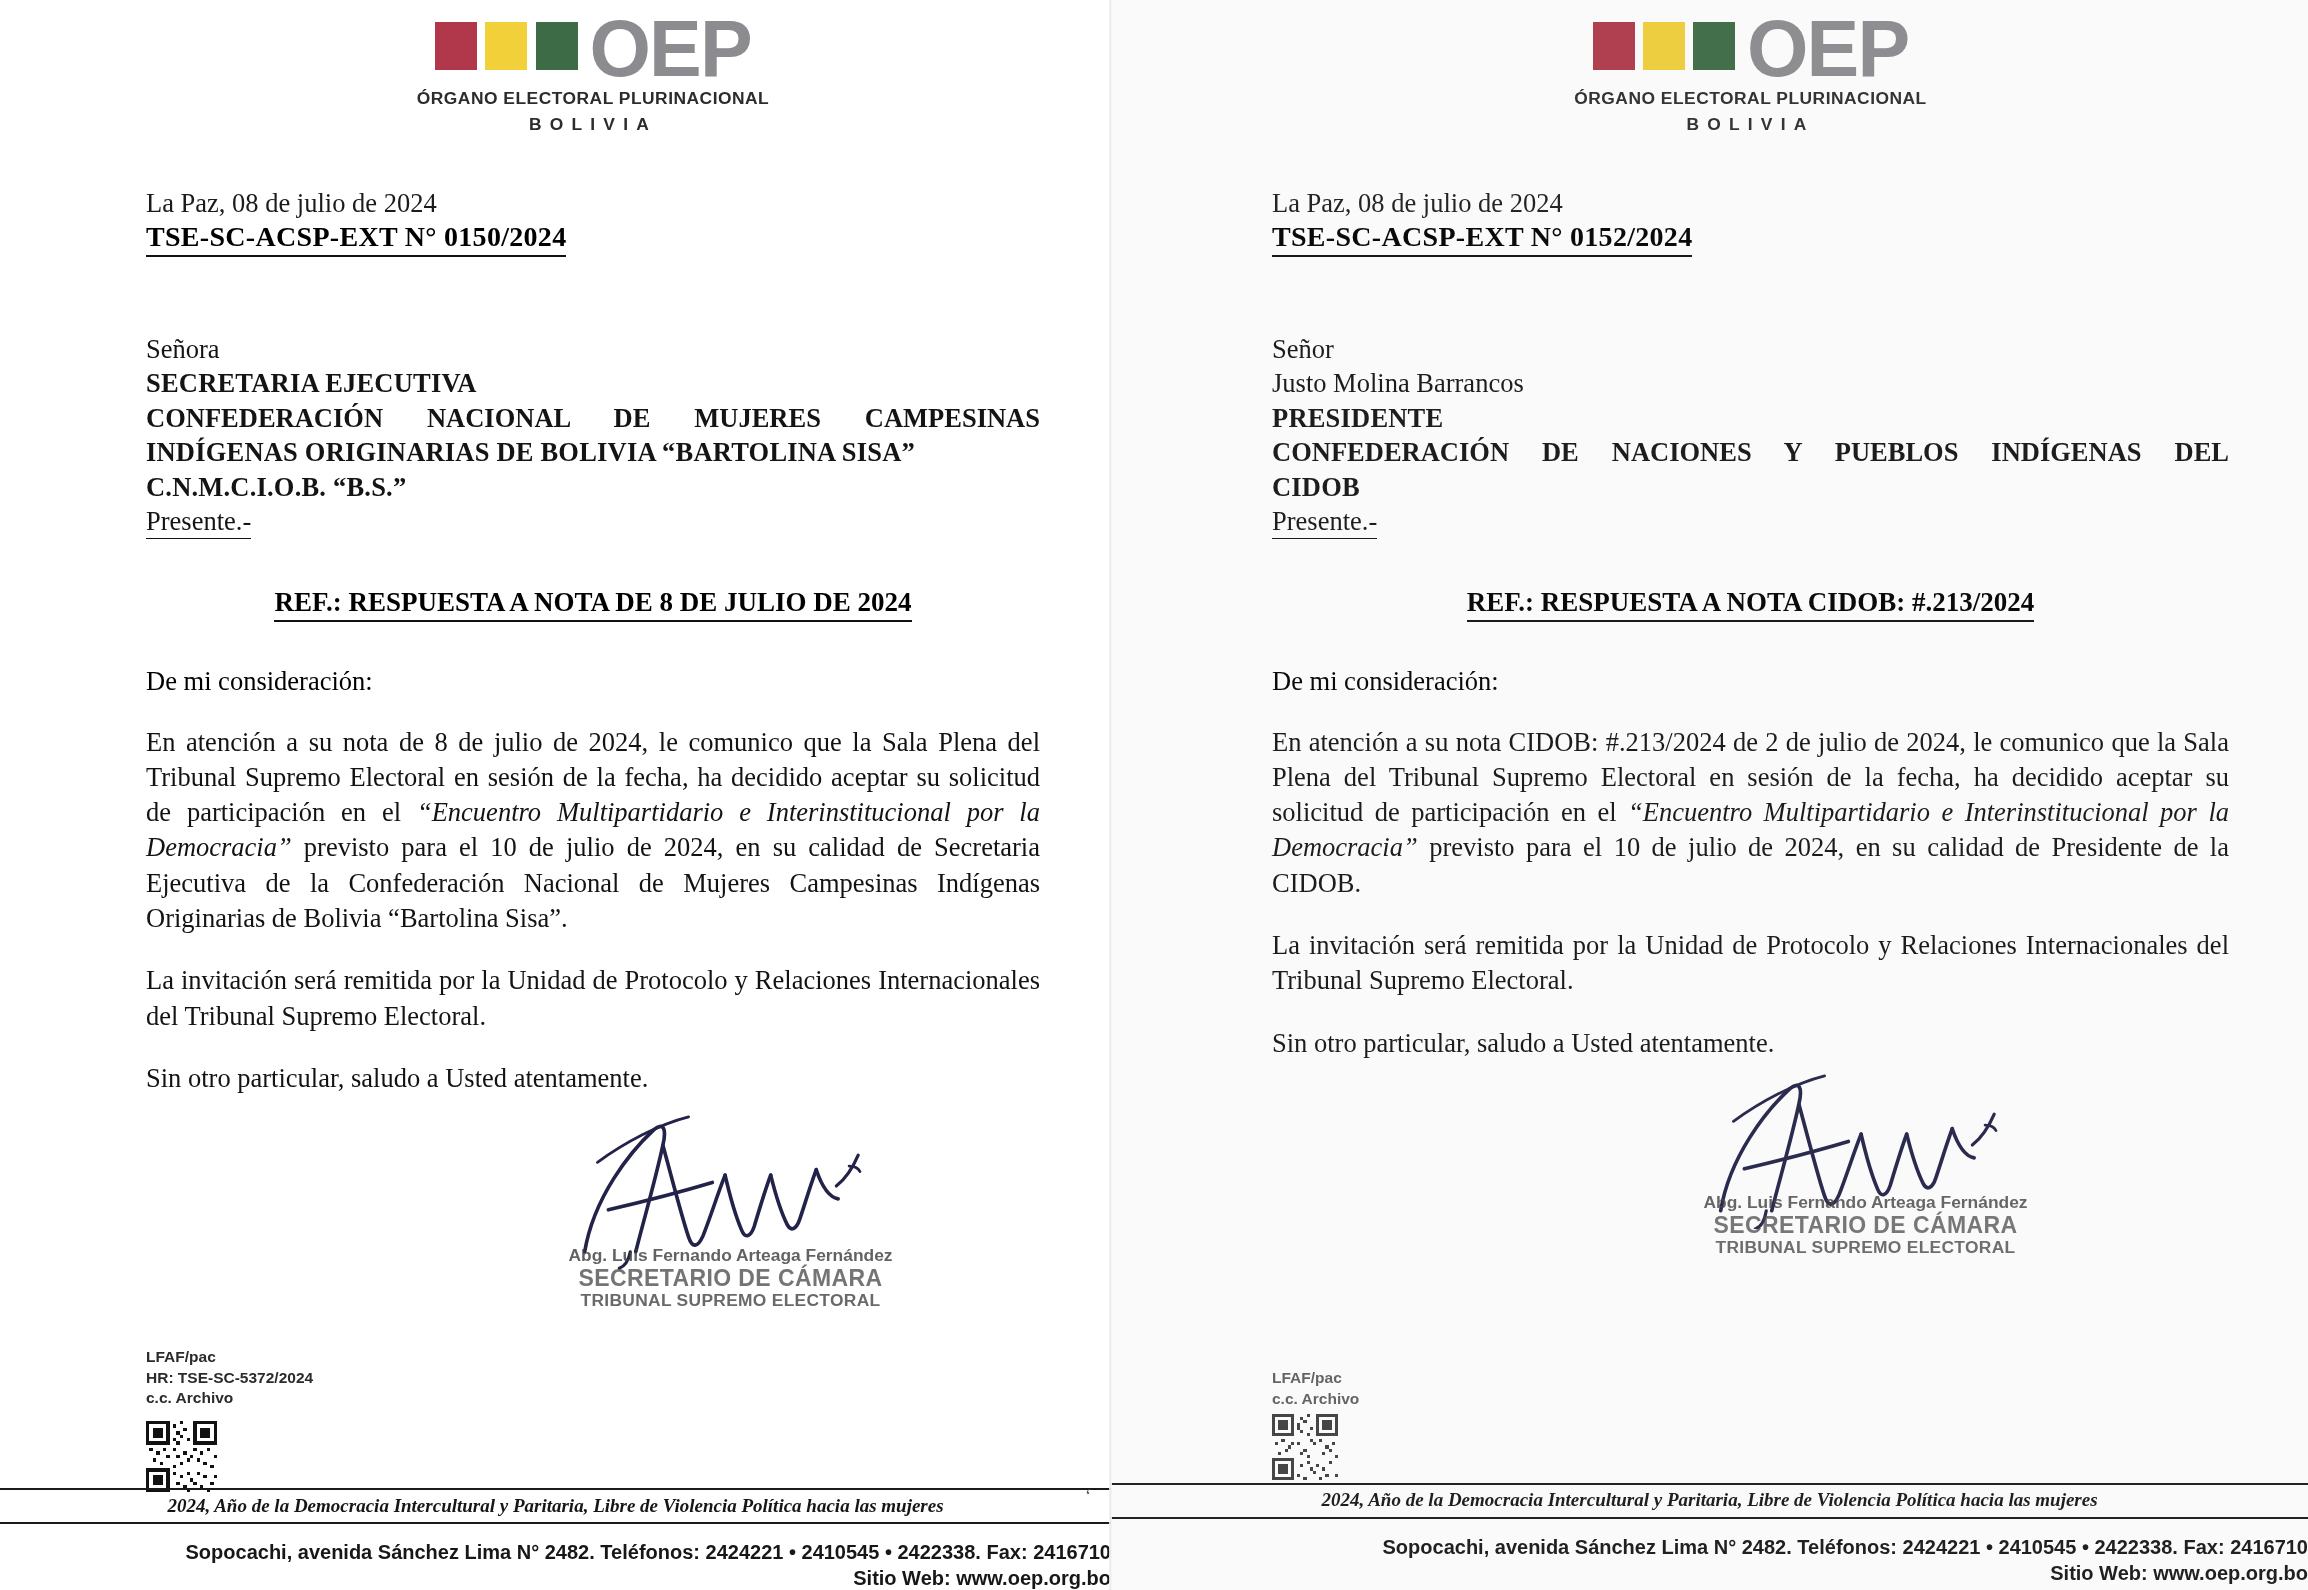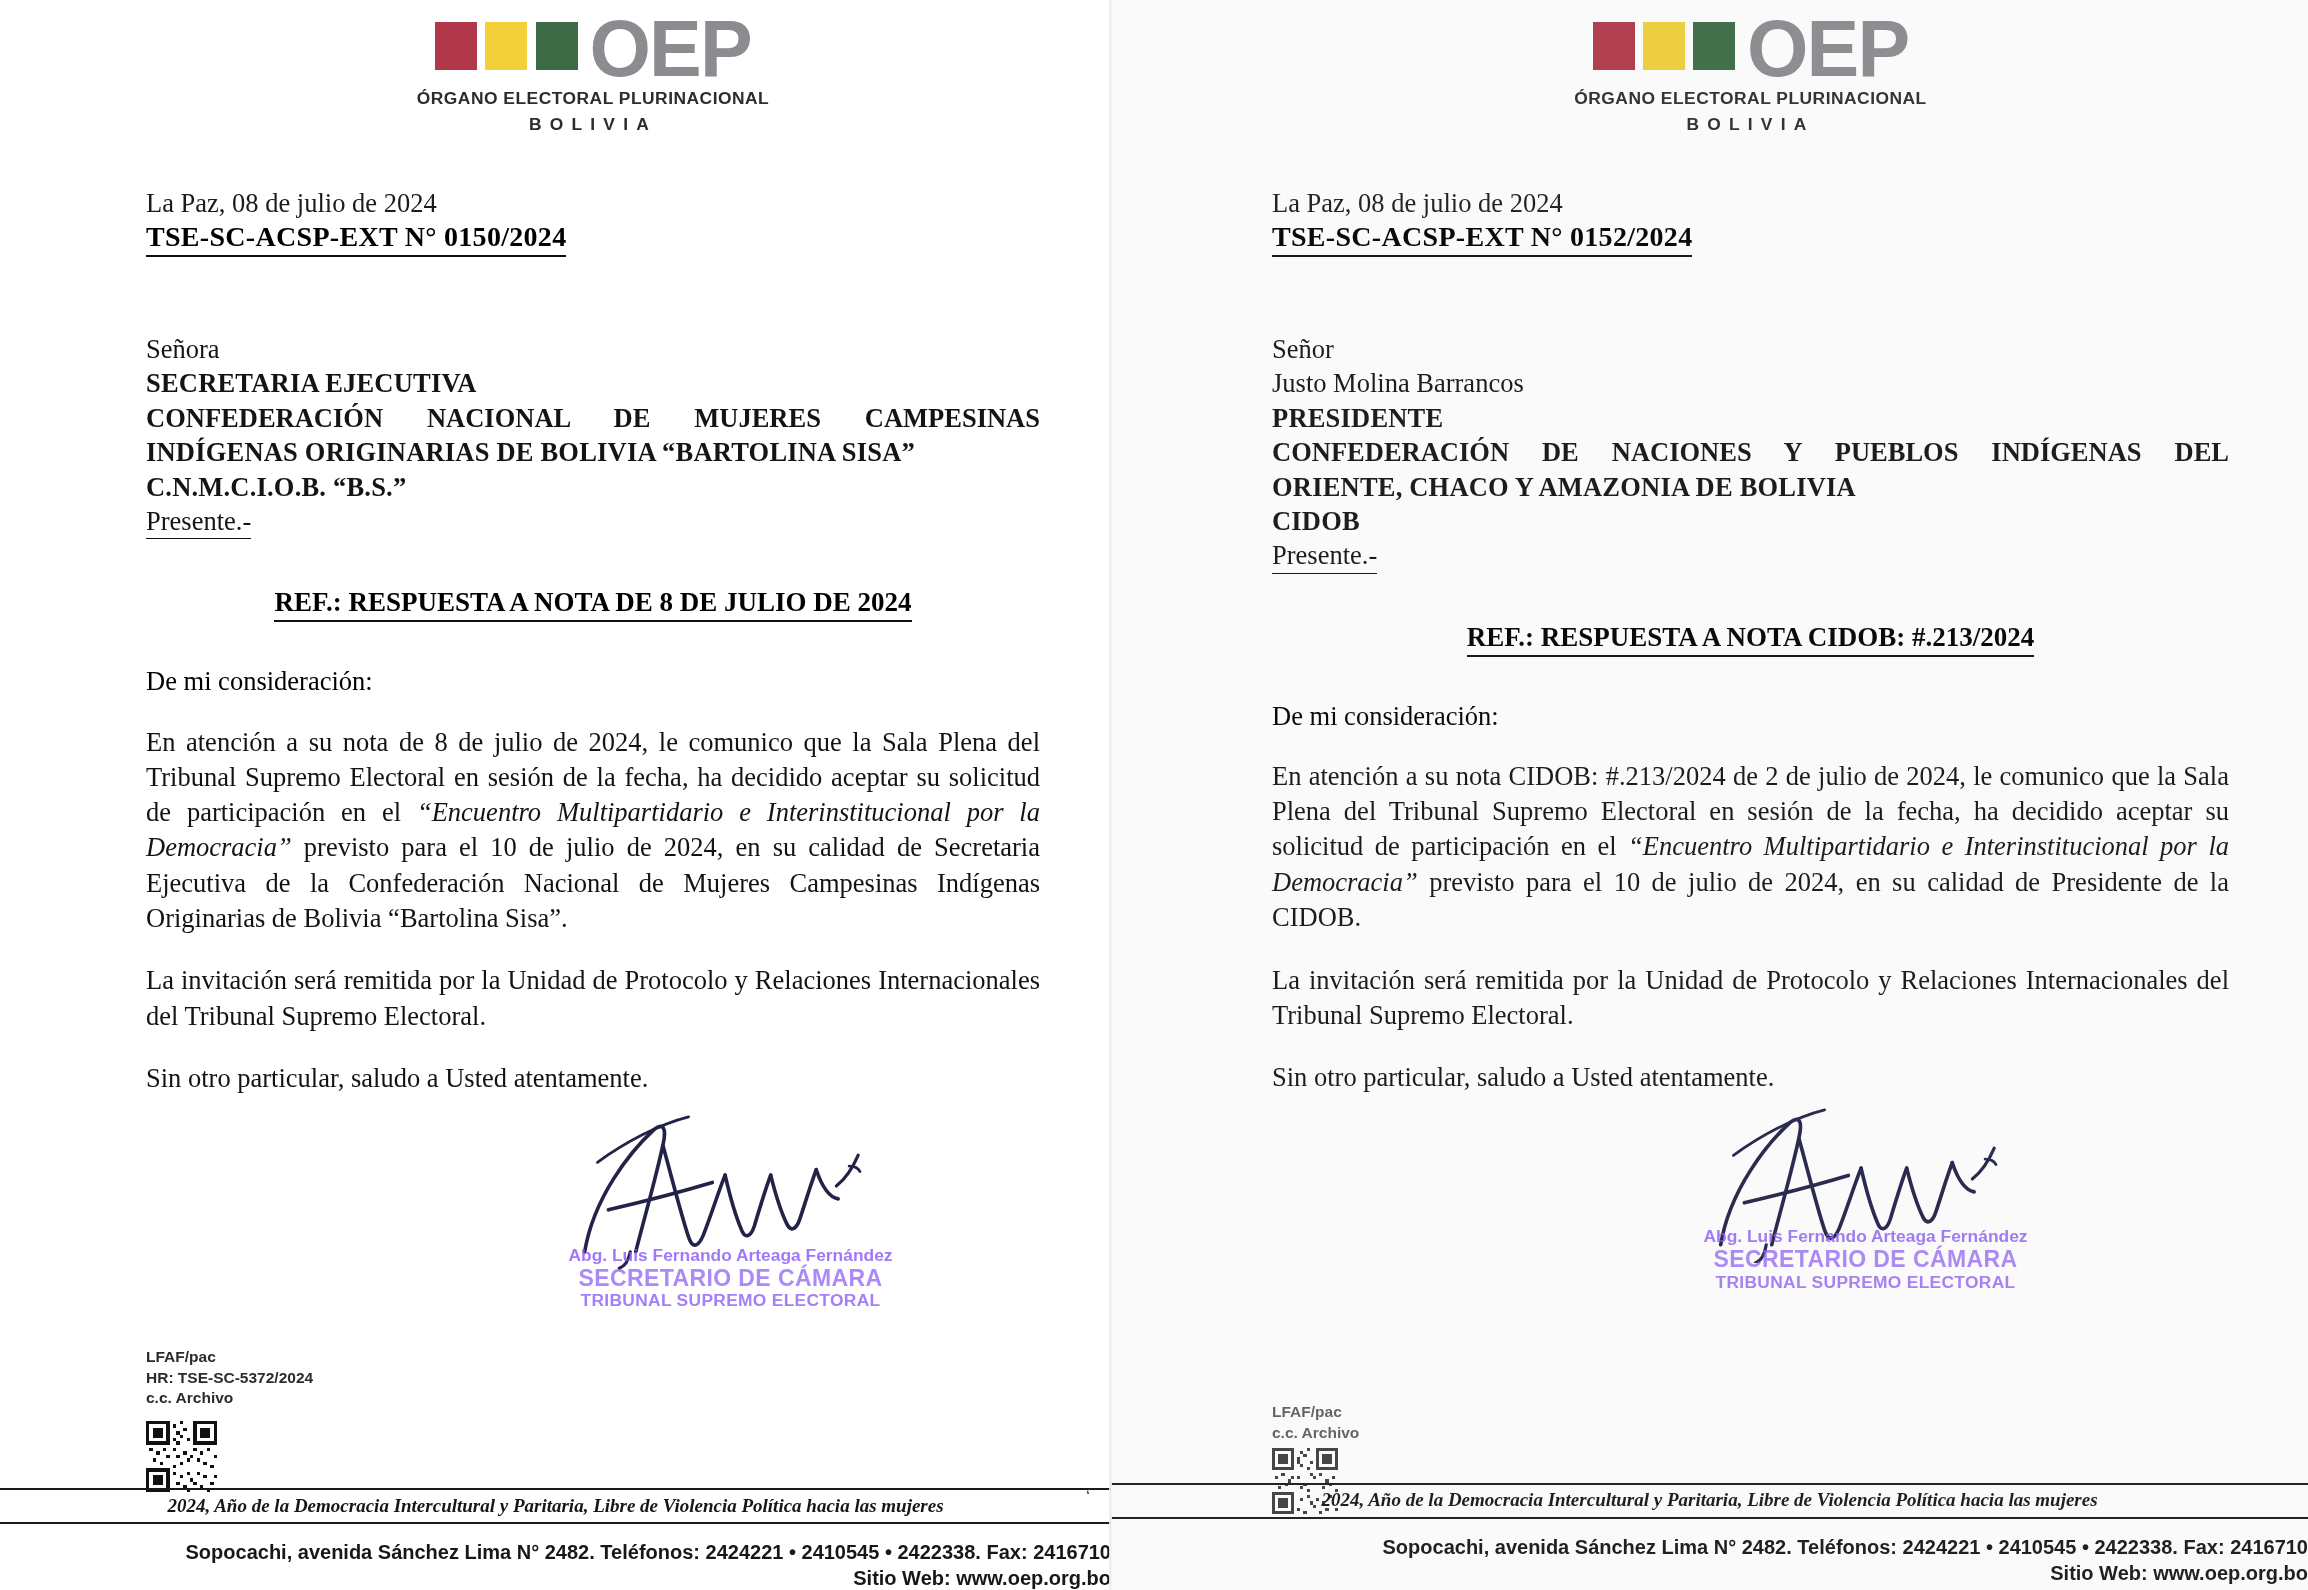--- a/index.html
+++ b/index.html
@@ -80,21 +80,21 @@
     text-align:justify;color:#131313;
   }
   p.body i{font-style:italic;}
 
   
   .sigzone{position:relative;height:210px;margin-top:12.8px;}
   .sig-inner{position:absolute;}
   .sig-svg{display:block;}
   .stamp{
     font-family:"Liberation Sans", sans-serif;
-    text-align:center;color:#8b5cf6;
+    text-align:center;color:#404040;
     line-height:1.12;
   }
   .stamp .s1{font-size:17.4px;font-weight:bold;opacity:.82;}
   .stamp .s2{font-size:23px;font-weight:bold;opacity:.72;letter-spacing:0.4px;}
   .stamp .s3{font-size:17.4px;font-weight:bold;opacity:.78;letter-spacing:0.3px;}
 
   
   .codes{
     font-family:"Liberation Sans", sans-serif;
     font-size:15.5px;font-weight:bold;line-height:1.35;color:#2b2b2b;
@@ -288,21 +288,20 @@
     <div class="datebox">
       <div class="dateline">La Paz, 08 de julio de 2024</div>
       <div class="refno">TSE-SC-ACSP-EXT N° 0152/2024</div>
     </div>
 
     <div class="addr">
       <div>Señor</div>
       <div>Justo Molina Barrancos</div>
       <div class="b">PRESIDENTE</div>
       <span class="just">CONFEDERACIÓN DE NACIONES Y PUEBLOS INDÍGENAS DEL</span>
-      <div class="b">ORIENTE, CHACO Y AMAZONIA DE BOLIVIA</div>
       <div class="b">CIDOB</div>
       <span class="presente">Presente.-</span>
     </div>
 
     <div class="refline">
       <span>REF.: RESPUESTA A NOTA CIDOB: #.213/2024</span>
     </div>
 
     <div class="salut">De mi consideración:</div>
 

